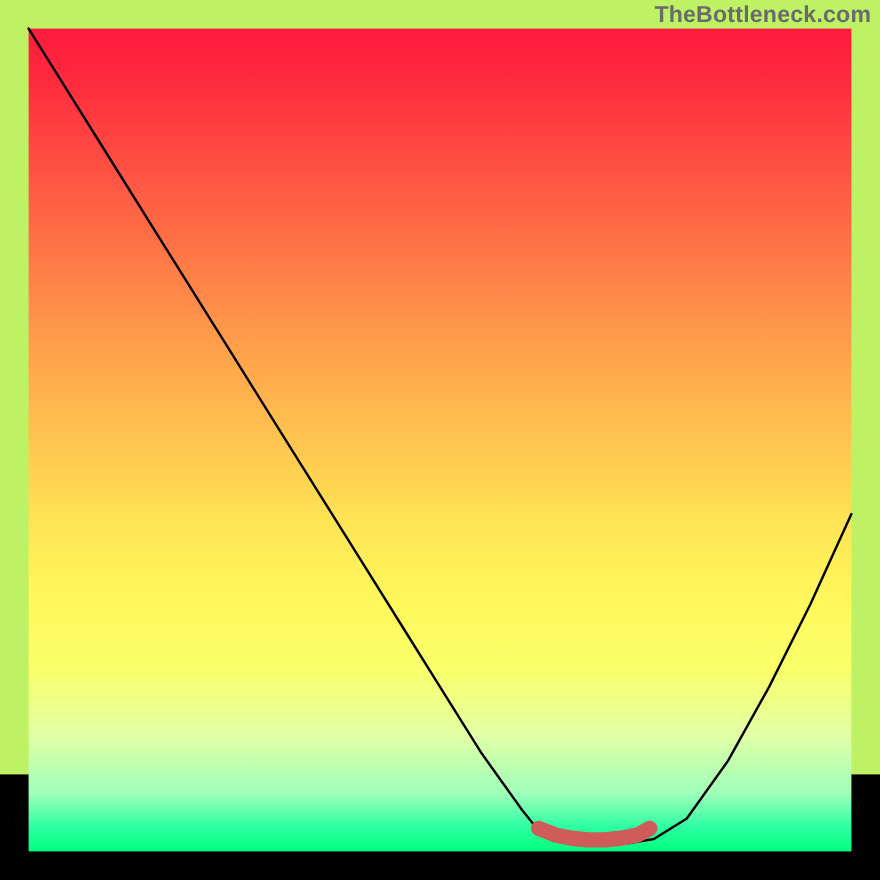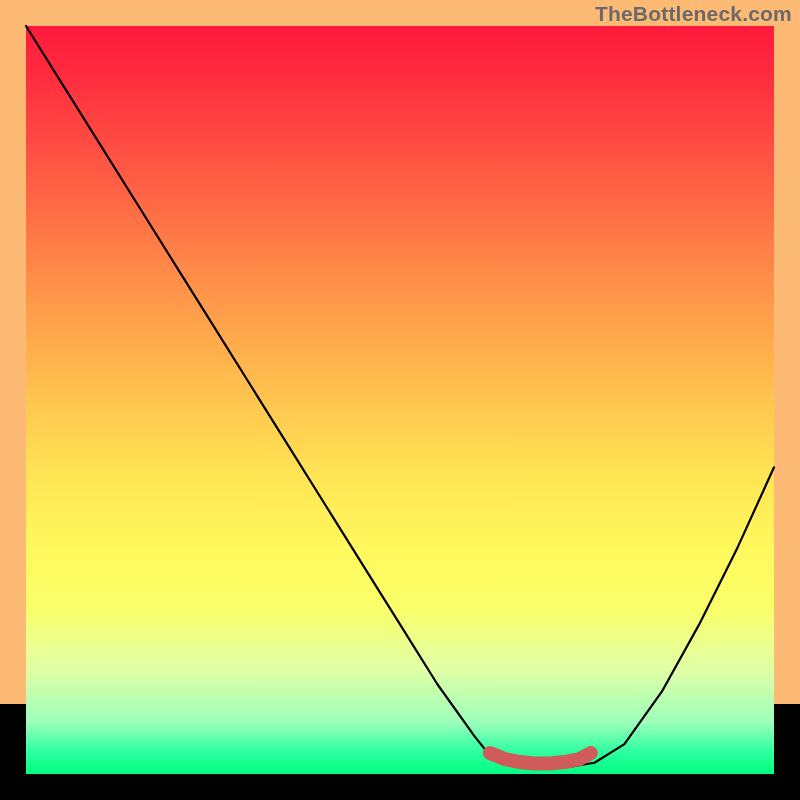--- a/index.html
+++ b/index.html
@@ -9,21 +9,21 @@
     height: 800px;
     background: #000;
     overflow: hidden;
   }
   .frame {
     position: absolute;
     left: 0;
     top: 0;
     width: 800px;
     height: 704px;
-    background: #fdba74;
+    background: #bef264;
   }
   .plot {
     position: absolute;
     left: 26px;
     top: 26px;
     width: 748px;
     height: 748px;
     
     background: linear-gradient(to bottom,
       #ff1a3c 0%,

